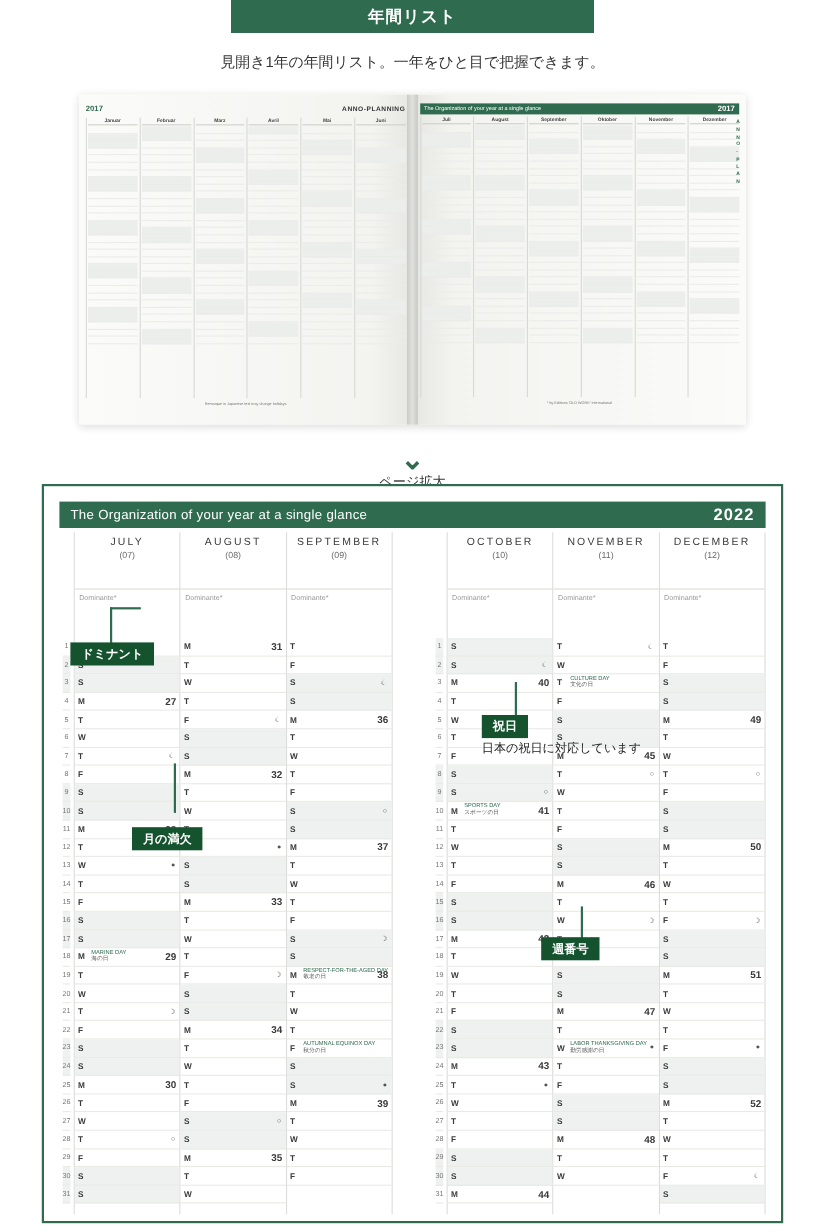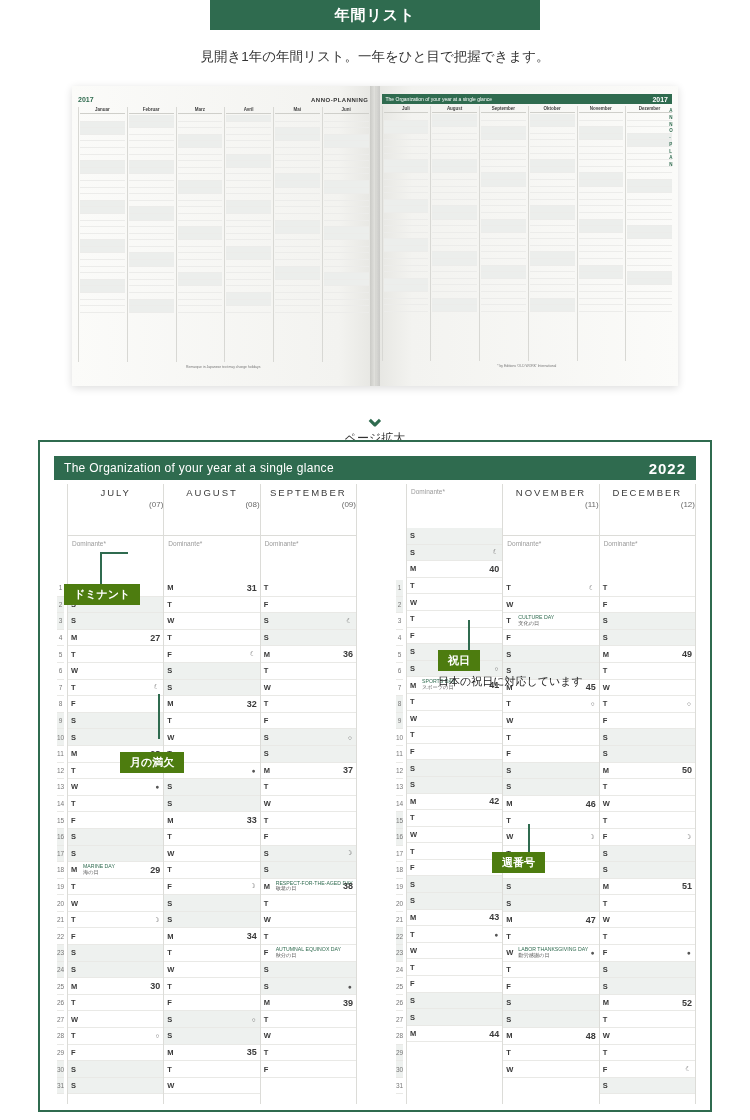--- a/index.html
+++ b/index.html
@@ -104,21 +104,21 @@
   .half.left { border-right:0; }
   .wkcol {
     width:14px; border-right:1px solid #dcdcd8;
     display:flex; flex-direction:column; align-items:center;
     padding-top:0;
   }
   .mcol { flex:1; border-right:1px solid #dcdcd8; position:relative; }
   .mcol:last-child { border-right:1px solid #dcdcd8; }
   .mhead { text-align:center; padding-top:3px; height:52px; border-bottom:1px solid #dcdcd8; }
   .mname { font-size:9.5px; color:#3a3a3a; letter-spacing:2px; }
-  .mnum { font-size:8px; color:#6a6a6a; margin-top:2px;text-align:right; }
+  .mnum { font-size:8px; color:#6a6a6a; margin-top:2px; }
   .dom { font-size:6.5px; color:#9a9a9a; padding:4px 4px 0 4px; height:44px; }
   .wkhead { height:52px; }
   .wk-spacer { height:44px; }
   .rows { display:flex; flex-direction:column; }
   .row {
     height:16.6px; border-bottom:1px solid #e9e9e6;
     display:flex; align-items:center;
     font-size:7.5px; color:#444; padding:0 3px;
     position:relative;
   }
@@ -135,21 +135,21 @@
   .row .moon { position:absolute; right:4px; font-size:6.5px; color:#555; }
   .wkrow {
     height:16.6px; border-bottom:1px solid #e9e9e6;
     display:flex; align-items:center; justify-content:center;
     font-size:6.5px; color:#777; width:100%;
   }
   .wkrow.weekend { background:#eef1ef; }
   
   .callout { position:absolute; z-index:6; }
   .co-chip {
-    background:#4d7c0f; color:#fff; font-size:11px; font-weight:bold;
+    background:#14532d; color:#fff; font-size:11px; font-weight:bold;
     padding:3px 10px; display:inline-block;
   }
   .co-text { font-size:11px; color:#222; margin-top:3px; line-height:1.35; }
   .line {
     position:absolute; background:#2f6b4f;
   }
 </style>
 </head>
 <body>
 
@@ -1003,20 +1003,24 @@
               <div class="wkrow">25</div>
               <div class="wkrow">26</div>
               <div class="wkrow">27</div>
               <div class="wkrow">28</div>
               <div class="wkrow weekend">29</div>
               <div class="wkrow weekend">30</div>
               <div class="wkrow">31</div>
             </div>
         </div>
         <div class="mcol">
+          <div class="mhead">
+            <div class="mname">OCTOBER</div>
+            <div class="mnum">(10)</div>
+          </div>
           <div class="dom">Dominante*</div>
           <div class="rows" id="col-october">
               <div class="row weekend">
                 <span class="d">S</span>
               </div>
               <div class="row weekend">
                 <span class="d">S</span>
                 <span class="moon">☾</span>
               </div>
               <div class="row">

